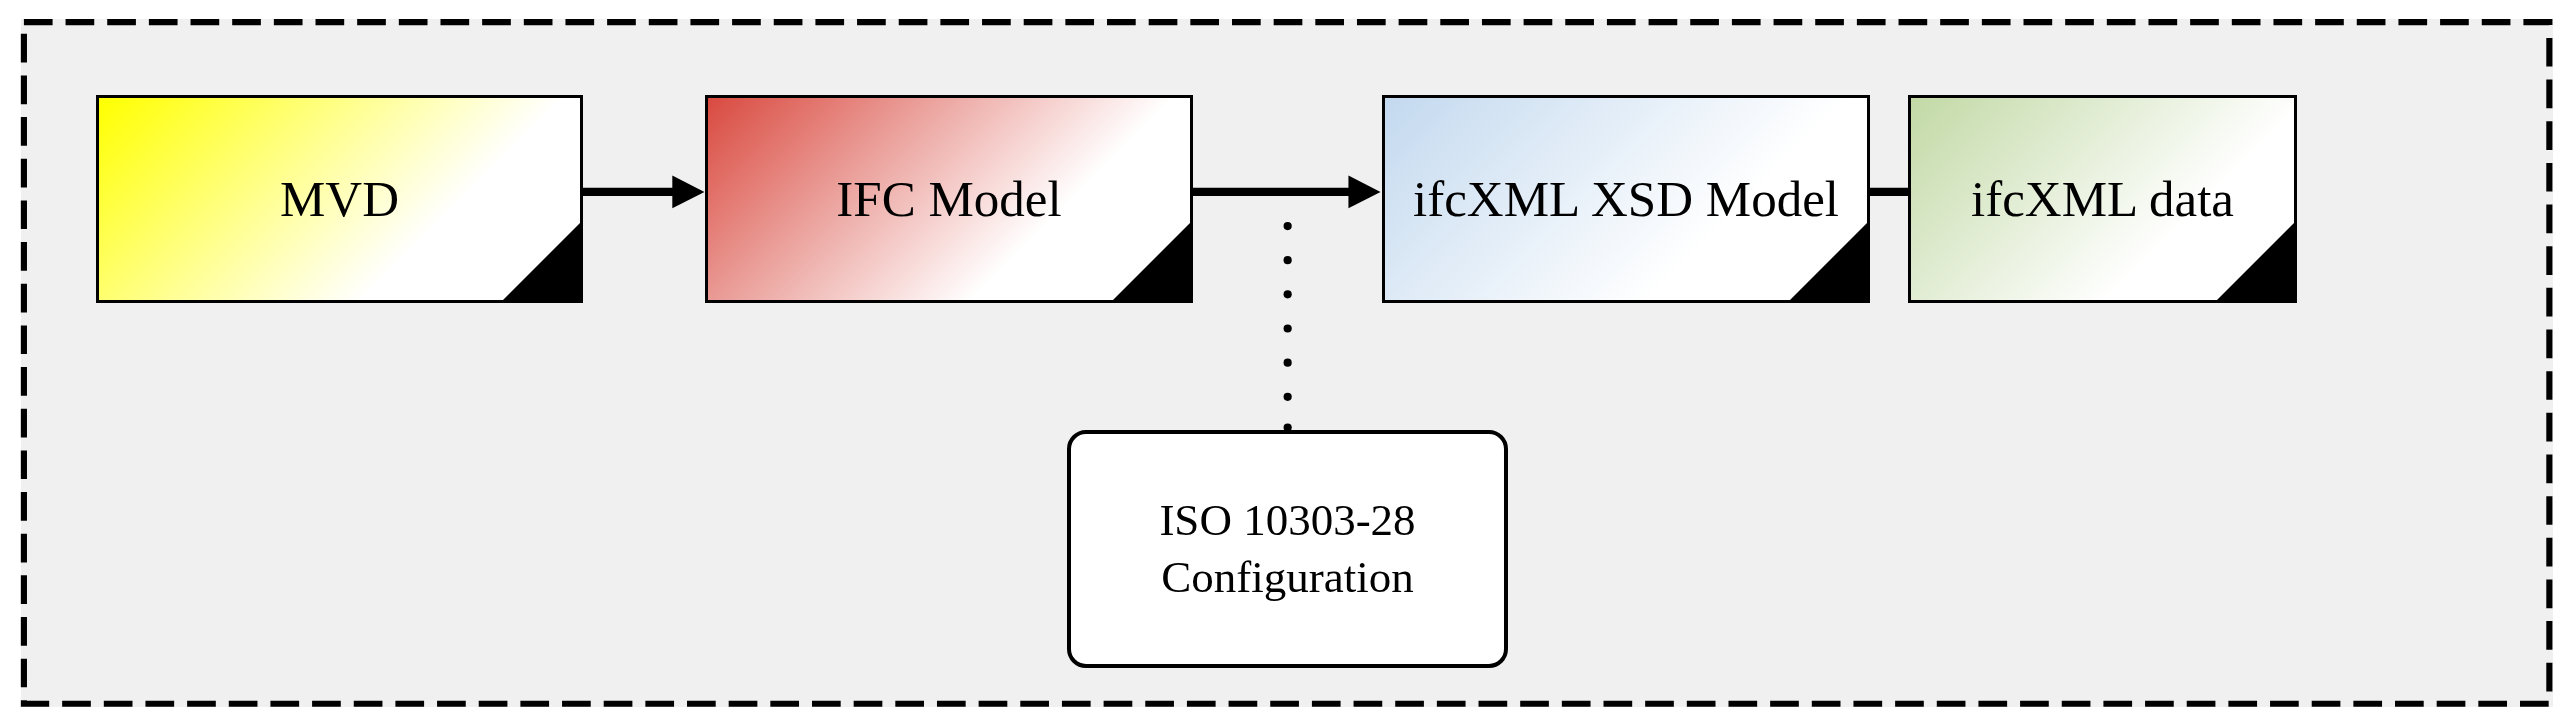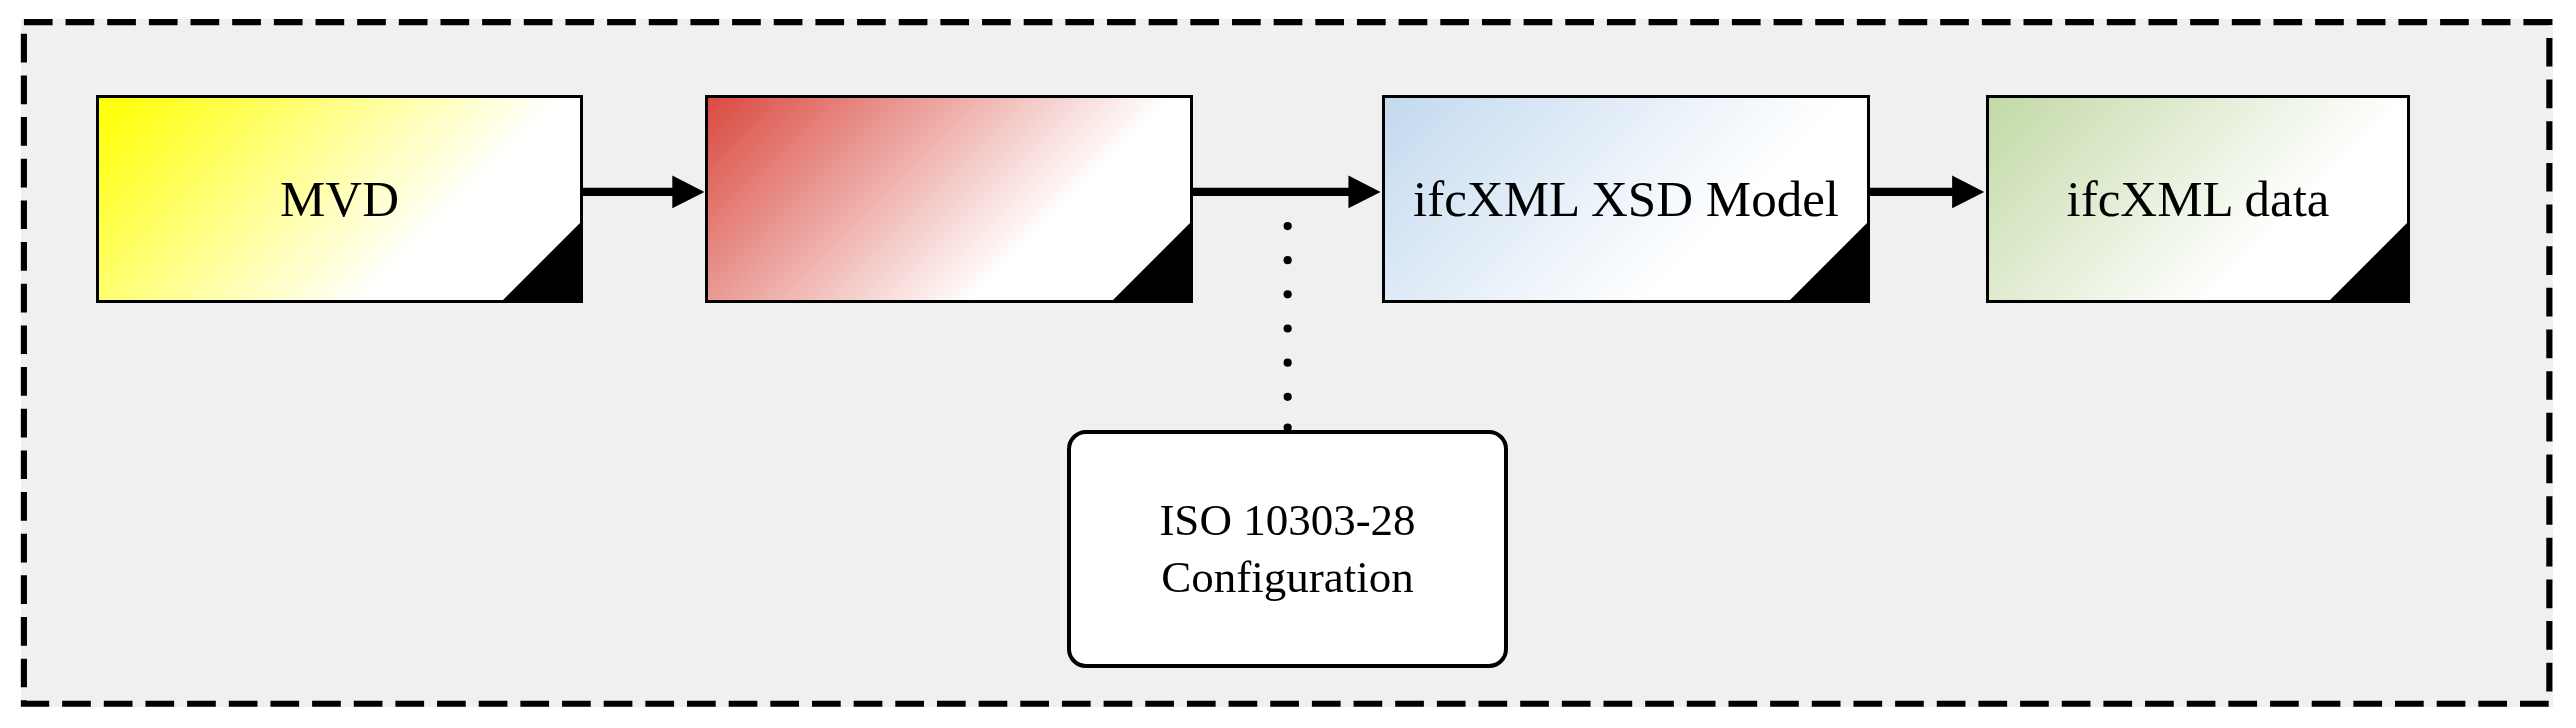--- a/index.html
+++ b/index.html
@@ -118,29 +118,30 @@
       <circle cx="1885" cy="626" r="6" fill="#000000"></circle>
     </g>
   </svg>
 
   <div class="doc-box" style="left: 96px; width: 487px; --grad: #ffff00;">
     <span class="label">MVD</span>
     <span class="folded-corner"></span>
   </div>
 
   <div class="doc-box" style="left: 705px; width: 488px; --grad: #d94a40;">
+    <span class="label">IFC Model</span>
     <span class="folded-corner"></span>
   </div>
 
   <div class="doc-box" style="left: 1382px; width: 488px; --grad: #c3d9ef;">
     <span class="label">ifcXML XSD Model</span>
     <span class="folded-corner"></span>
   </div>
 
-  <div class="doc-box" style="left: 1986px; width: 424px; --grad: #c2d9a5;">
+  <div class="doc-box" style="left: 1908px; width: 389px; --grad: #c2d9a5;">
     <span class="label">ifcXML data</span>
     <span class="folded-corner"></span>
   </div>
 
   <div class="config-box">
     <span class="cfg-line">ISO 10303-28</span>
     <span class="cfg-line">Configuration</span>
   </div>
 
 </div>

